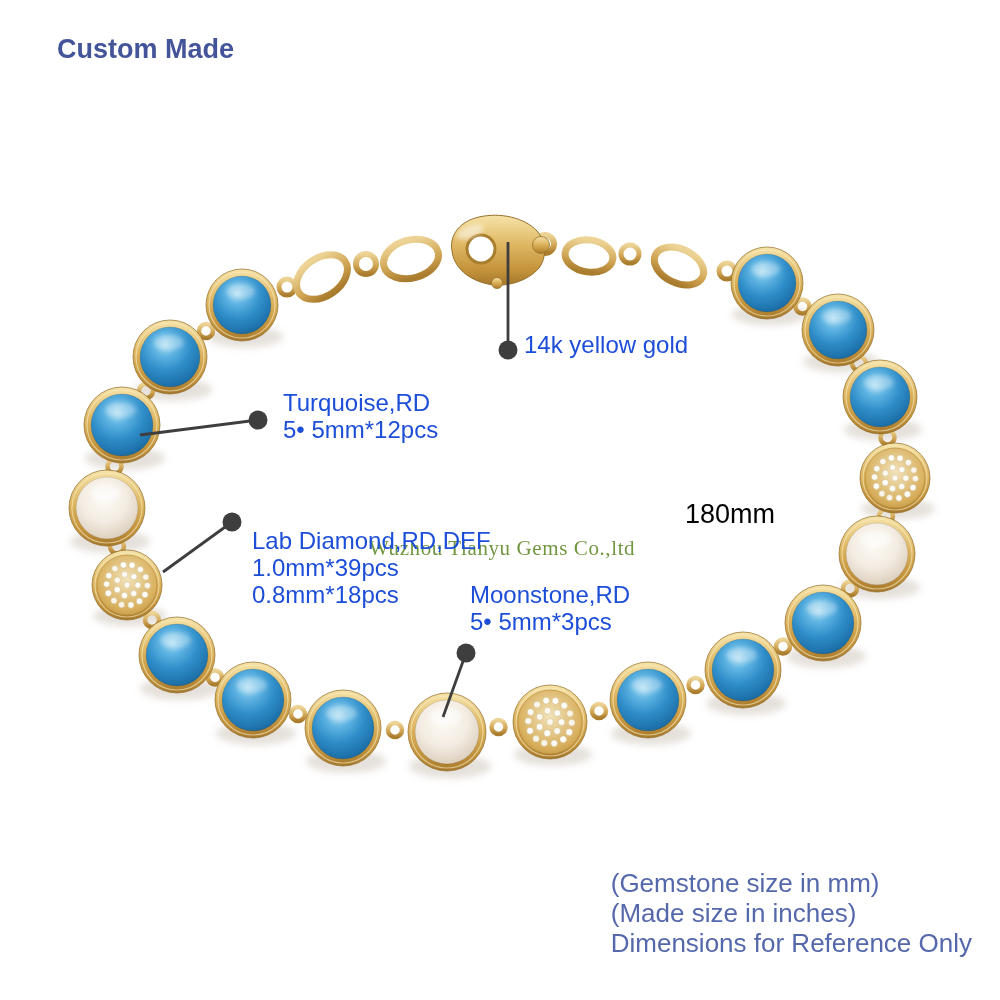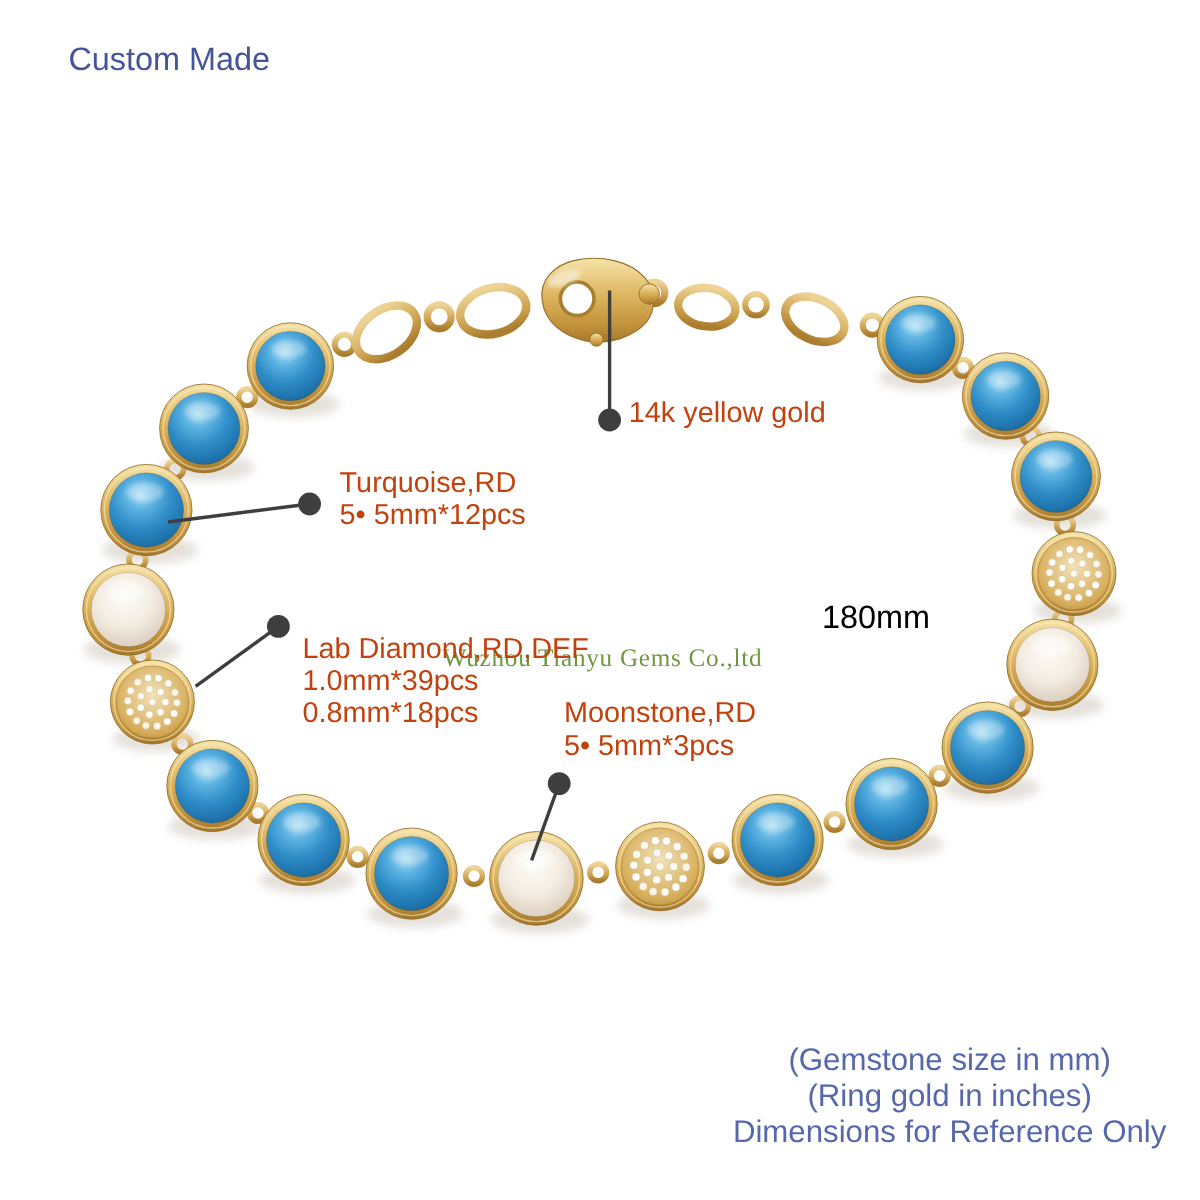--- a/index.html
+++ b/index.html
@@ -2,26 +2,26 @@
 <html><head>
 <meta charset="utf-8">
 <style>
   html,body{margin:0;padding:0}
   body{
     width:1000px;height:1000px;position:relative;overflow:hidden;
     background:#ffffff;font-family:"Liberation Sans",sans-serif;
   }
   #bracelet-svg{position:absolute;left:0;top:0;z-index:1}
   .txt{position:absolute;white-space:nowrap}
-  #header{left:57px;top:32px;z-index:3;color:#44549a;font-weight:normal;font-size:27px;line-height:34px}
+  #header{left:57px;top:32px;z-index:3;color:#44549a;font-weight:bold;font-size:27px;line-height:34px}
   #watermark{left:369px;top:536px;z-index:2;font-family:"Liberation Serif",serif;
     font-size:21px;color:#4d7c0f;opacity:.8;letter-spacing:.6px}
   #length-label{left:685px;top:499px;z-index:3;font-size:27px;color:#000000}
-  #footer{right:28px;top:868px;z-index:3;text-align:center;color:#5568ab;font-size:26px;line-height:30px}
-  .callout-label{z-index:3;color:#c2410c;font-size:24px;line-height:27px}
+  #footer{right:28px;top:868px;z-index:3;text-align:left;color:#5568ab;font-size:26px;line-height:30px}
+  .callout-label{z-index:3;color:#1d4ed8;font-size:24px;line-height:27px}
   #lbl-gold{left:524px;top:331px}
   #lbl-turquoise{left:283px;top:389px}
   #lbl-lab-diamond{left:252px;top:527px}
   #lbl-moonstone{left:470px;top:581px}
 </style>
 </head>
 <body>
 
 <svg id="bracelet-svg" width="1000" height="1000" viewBox="0 0 1000 1000">
   <defs>
@@ -328,15 +328,15 @@
   <div>0.8mm*18pcs</div>
 </div>
 
 <div id="lbl-moonstone" class="txt callout-label">
   <div>Moonstone,RD</div>
   <div>5• 5mm*3pcs</div>
 </div>
 
 <div id="footer" class="txt">
   <div>(Gemstone size in mm)</div>
-  <div>(Ring gold in inches)</div>
+  <div>(Made size in inches)</div>
   <div>Dimensions for Reference Only</div>
 </div>
 
 </body></html>

